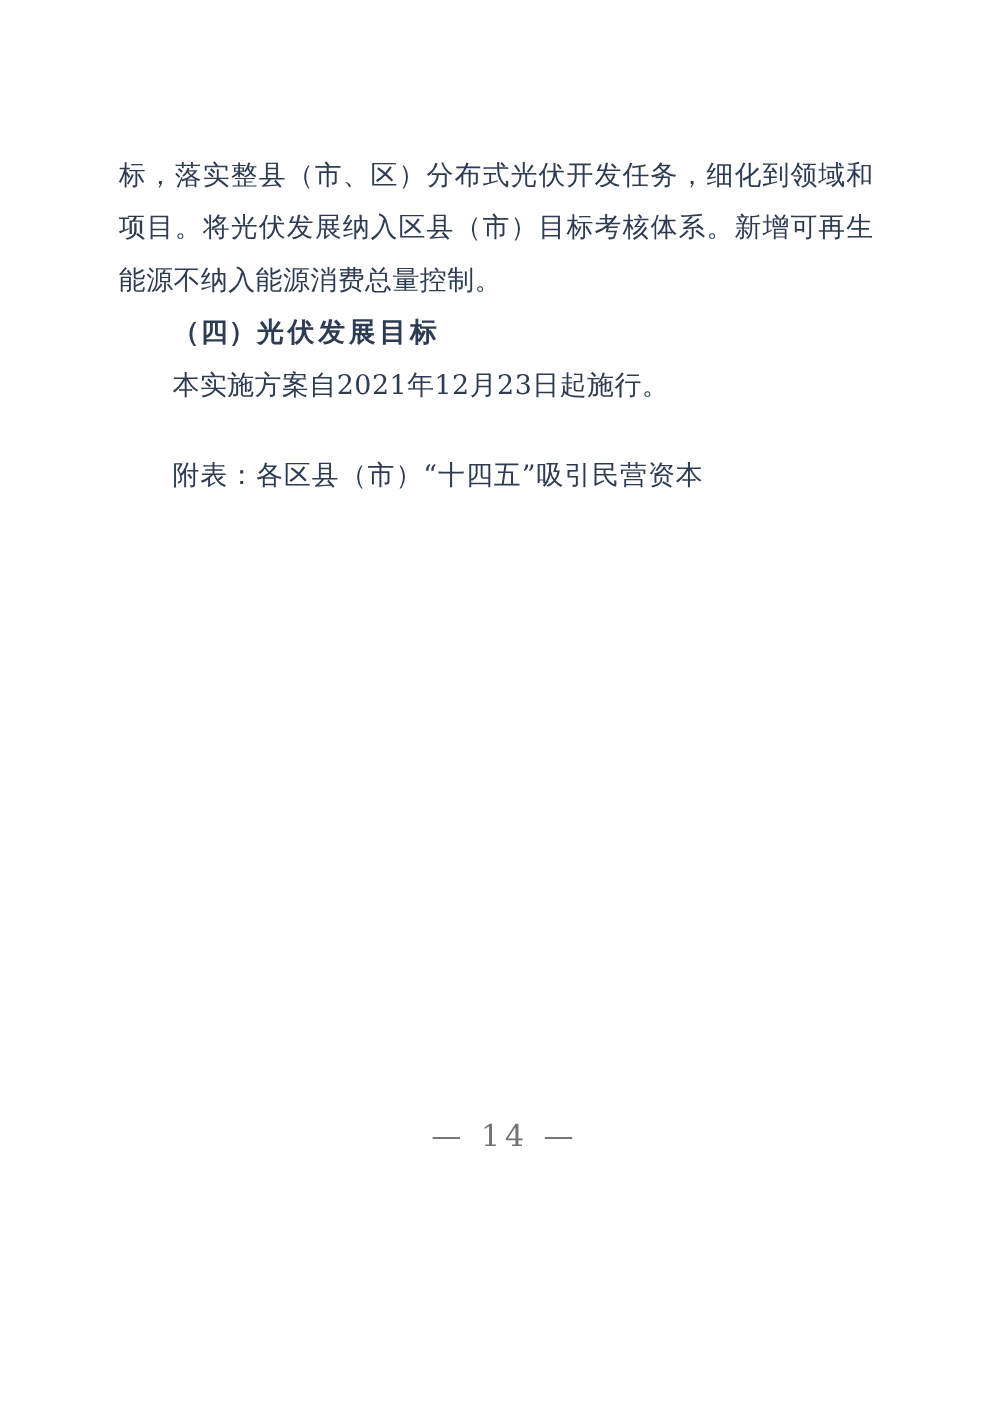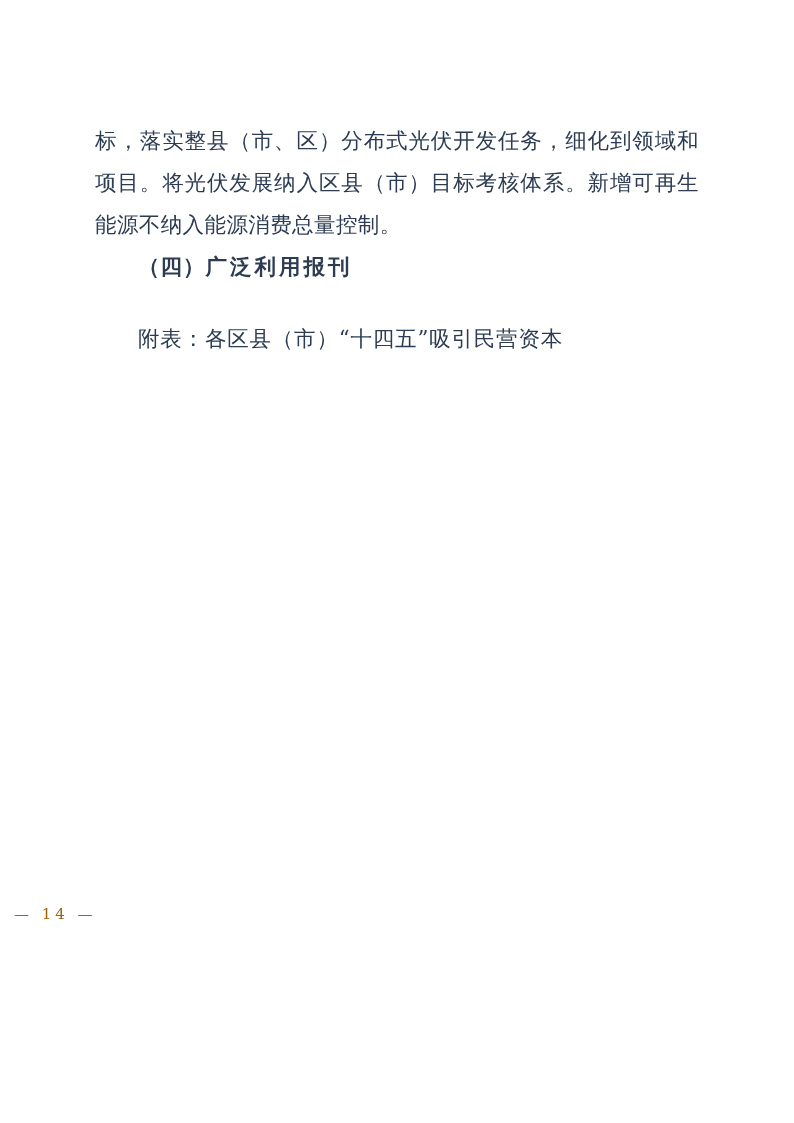--- a/index.html
+++ b/index.html
@@ -55,45 +55,47 @@
     margin: 0;
     text-indent: 2em;
     letter-spacing: 0.8px;
   }
   .spacer-md { height: 30px; }
   .page-number {
     position: absolute;
     left: 0;
     right: 0;
     bottom: 82px;
-    font-size: 15px;
-    color: #a16207;
+    text-align: center;
+    font-size: 24px;
+    color: #737373;
     letter-spacing: 4px;
     font-family: "DejaVu Serif", "Liberation Serif", serif;
   }
   .pn-inner {
     display: inline-block;
     padding-left: 14px;
   }
 </style>
 </head>
 <body>
 
 <div class="page">
   <div class="doc-body">
 
     <p class="para no-indent">标，落实整县（市、区）分布式光伏开发任务，细化到领域和项目。将光伏发展纳入区县（市）目标考核体系。新增可再生能源不纳入能源消费总量控制。</p>
 
 
 
     <p class="heading">
-      <span class="hnum">（四）</span><span class="htext">广泛利用报刊</span>
+      <span class="hnum">（四）</span><span class="htext">光伏发展目标</span>
     </p>
 
 
+    <p class="para">本实施方案自2021年12月23日起施行。</p>
 
     <div class="spacer-md"></div>
 
     <p class="attach">附表：各区县（市）“十四五”吸引民营资本</p>
 
   </div>
 
   <div class="page-number">
     <span class="pn-inner">— 14 —</span>
   </div>

